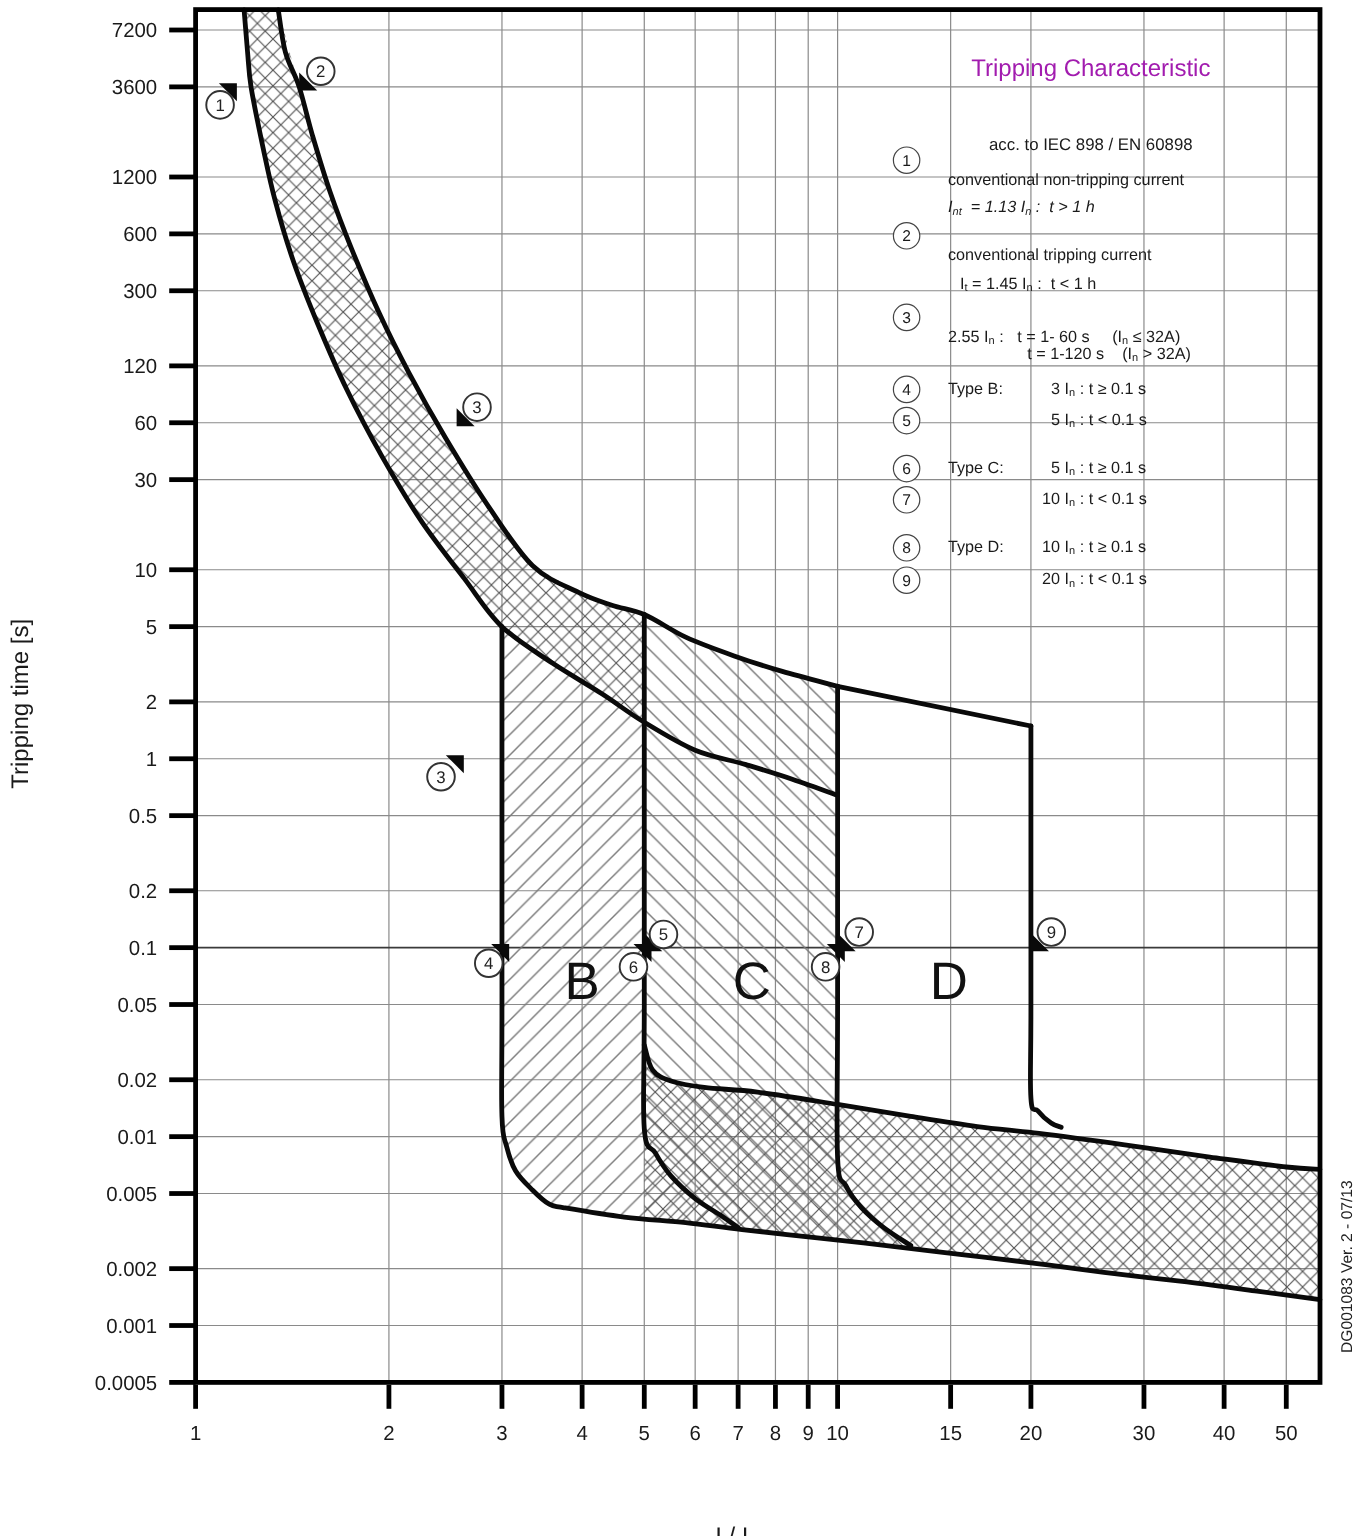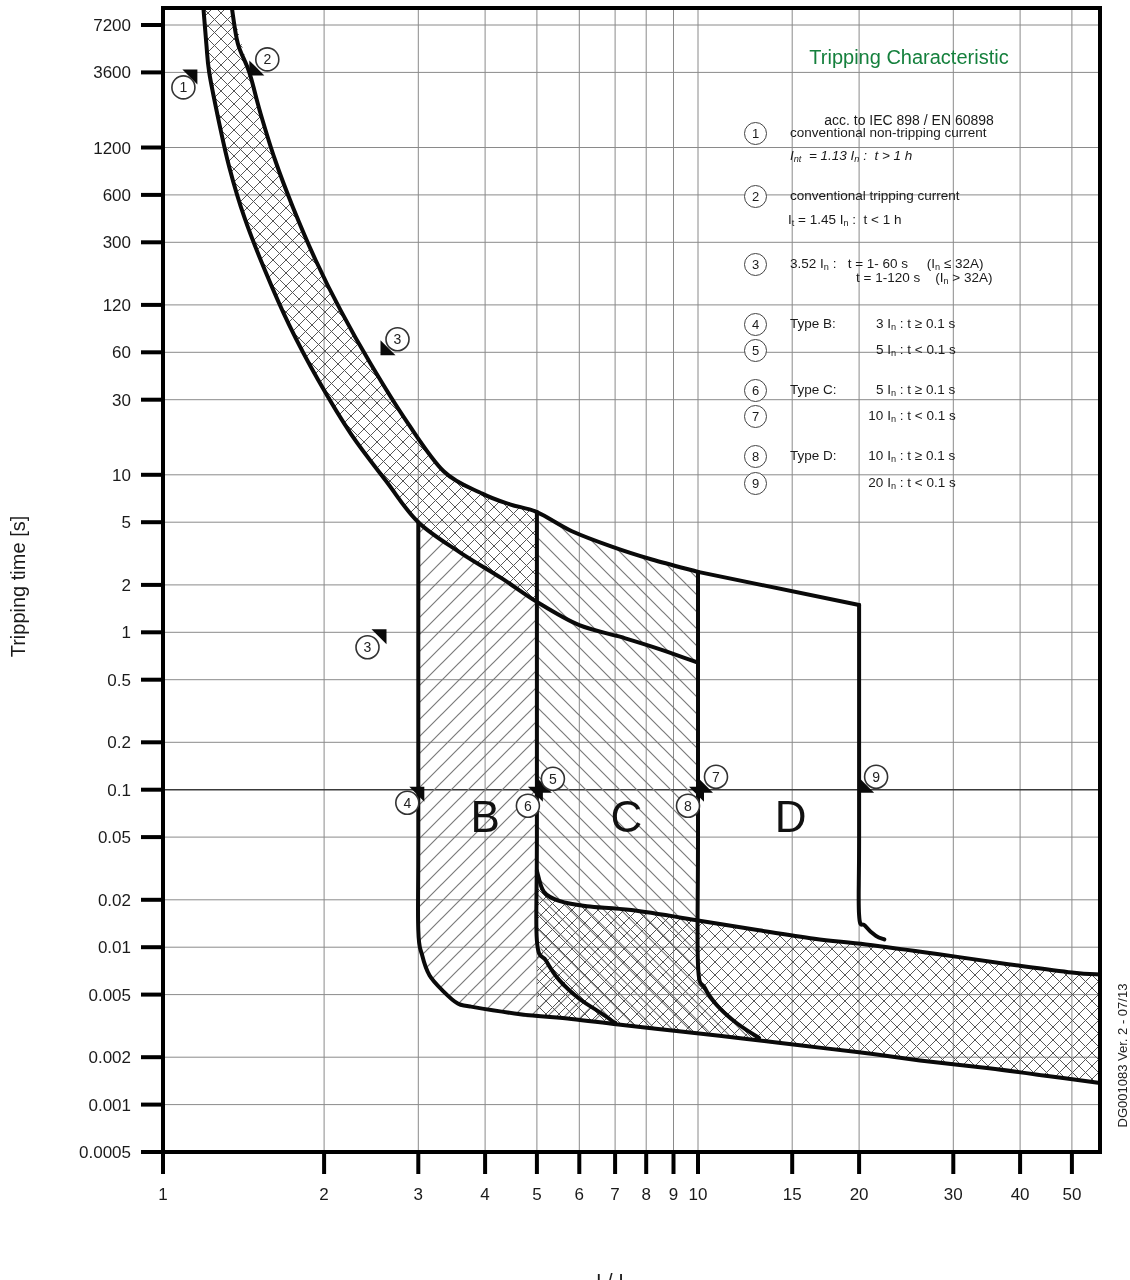--- a/index.html
+++ b/index.html
@@ -1,32 +1,32 @@
 <!DOCTYPE html>
 <html><head>
 <meta charset="utf-8">
 <style>
   html,body{margin:0;padding:0;background:#ffffff;}
   #stage{position:relative;width:1130px;height:1280px;background:#fff;overflow:hidden;
          font-family:"Liberation Sans", sans-serif;color:#1a1a1a;}
   #chart-svg{position:absolute;left:0;top:0;}
   svg text{font-family:"Liberation Sans", sans-serif;}
   .ovl{position:absolute;white-space:pre;}
-  .title{left:744px;top:46px;width:330px;text-align:center;font-size:20px;color:#15803d;}
+  .title{left:744px;top:46px;width:330px;text-align:center;font-size:20px;color:#a21caf;}
   .subtitle{left:744px;top:76px;width:330px;text-align:center;font-size:14px;color:#1a1a1a;margin-top:36px;}
   .ylab{left:-62px;top:575px;width:160px;text-align:center;font-size:20px;
         transform:rotate(-90deg);}
   .xlab{left:596px;top:1242px;font-size:20px;margin-top:28px;}
   .sidenote{left:1022px;top:1048px;width:200px;text-align:center;font-size:13px;color:#222;
         transform:rotate(-90deg);}
   sub{font-size:68%;vertical-align:-18%;}
   .legend-row{position:absolute;left:744px;height:60px;width:386px;font-size:13.5px;}
   .lg-circle{position:absolute;left:0;top:0;width:21px;height:21px;border:1.5px solid #444;
         border-radius:50%;text-align:center;line-height:21px;font-size:13px;background:#fff;}
-  .lg-line{position:absolute;white-space:pre;}
+  .lg-line{position:absolute;white-space:pre;margin-top:17px;}
   .lg-label{position:absolute;left:46px;top:3px;white-space:pre;}
   .lg-val{position:absolute;left:108px;top:3px;width:44px;text-align:right;white-space:pre;}
   .lg-rest{position:absolute;left:152px;top:3px;white-space:pre;text-align:center;}
 </style>
 </head>
 <body>
 
 <div id="stage">
   <svg id="chart-svg" width="1130" height="1280">
       <defs>
@@ -237,25 +237,25 @@
   <div class="ovl sidenote">DG001083 Ver. 2 - 07/13</div>
   <div id="legend">
       <div class="legend-row" style="top: 122px;">
         <span class="lg-circle">1</span>
         <div class="lg-line" style="left: 46px; top: 3px;"><span>conventional non-tripping current</span></div>
         <div class="lg-line" style="left: 46px; top: 26px; font-style: italic;"><span>I</span><sub>nt</sub><span>  = 1.13 I</span><sub>n</sub><span> :  t &gt; 1 h</span></div>
       </div>
       <div class="legend-row" style="top: 185px;">
         <span class="lg-circle">2</span>
         <div class="lg-line" style="left: 46px; top: 3px; text-align: right;"><span>conventional tripping current</span></div>
-        <div class="lg-line" style="left: 44px; top: 27px;"><span>I</span><sub>t</sub><span> = 1.45 I</span><sub>n</sub><span> :  t &lt; 1 h</span></div>
+        <div class="lg-line" style="left: 56px; top: 27px;"><span>I</span><sub>t</sub><span> = 1.45 I</span><sub>n</sub><span> :  t &lt; 1 h</span></div>
       </div>
       <div class="legend-row" style="top: 253px;">
         <span class="lg-circle">3</span>
-        <div class="lg-line" style="left: 46px; top: 3px;"><span>3.52 I</span><sub>n</sub><span> :   t = 1- 60 s     (I</span><sub>n</sub><span> ≤ 32A)</span></div>
+        <div class="lg-line" style="left: 46px; top: 3px;"><span>2.55 I</span><sub>n</sub><span> :   t = 1- 60 s     (I</span><sub>n</sub><span> ≤ 32A)</span></div>
         <div class="lg-line" style="left: 112px; top: 17px; text-align: center;"><span>t = 1-120 s    (I</span><sub>n</sub><span> &gt; 32A)</span></div>
       </div>
       <div class="legend-row" style="top: 313px;">
         <span class="lg-circle">4</span>
         <span class="lg-label">Type B:</span>
         <span class="lg-val"><span>3 I</span><sub>n</sub></span>
         <span class="lg-rest"> : t ≥ 0.1 s</span>
       </div>
       <div class="legend-row" style="top: 339px;">
         <span class="lg-circle">5</span>

